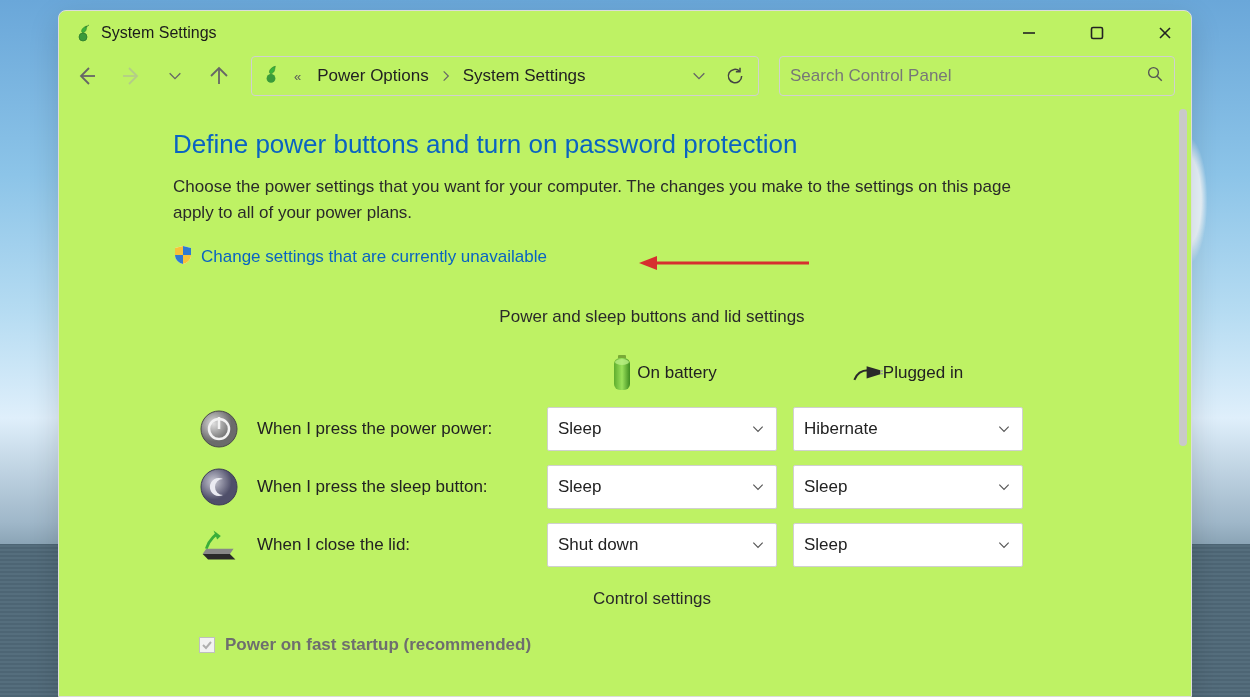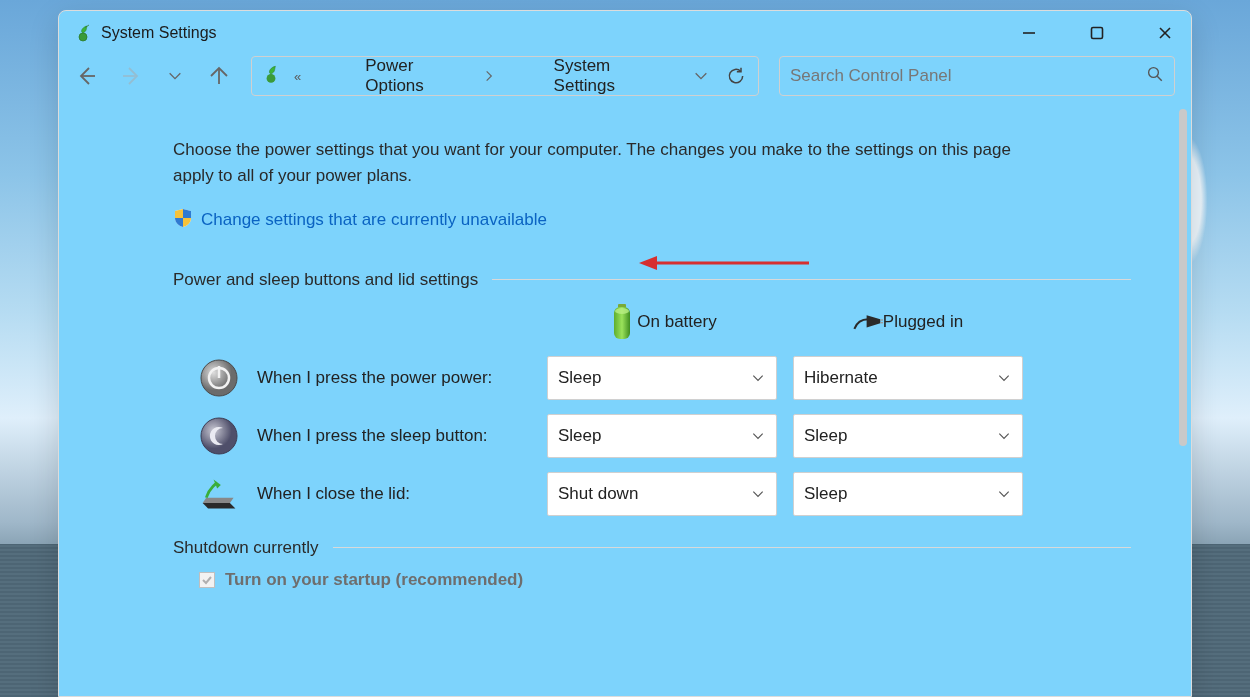--- a/index.html
+++ b/index.html
@@ -27,42 +27,42 @@
     position:absolute; left:0; right:0; bottom:0; height:22%;
     background:
       repeating-linear-gradient(0deg,#4d6574 0 2px,#556e7d 2px 4px),
       linear-gradient(to bottom,#7a94a4 0%, #3a5060 100%);
   }
 
   
   .window {
     position: absolute;
     left: 58px; top: 10px; right: 58px; bottom: 0;
-    background: #7dd3fc;
+    background: #bef264;
     border: 1px solid #dcdcdc;
     border-radius: 8px 8px 0 0;
     display: flex; flex-direction: column;
     box-shadow: 0 10px 30px rgba(0,0,0,.15);
   }
 
   
   .titlebar { height: 44px; display:flex; align-items:center; padding: 0 0 0 14px; }
   .app-icon svg { display:block; }
   .title-text { margin-left: 8px; font-size: 16px; color:#1b1b1b; }
   .win-controls { margin-left:auto; display:flex; align-items:center; padding-right:10px; gap:36px; }
   .win-btn { width:32px; height:32px; display:flex; align-items:center; justify-content:center; color:#2b2b2b; }
   .win-btn svg{ pointer-events:none; }
 
   
   .navrow { height:48px; display:flex; align-items:center; gap:20px; padding: 0 16px 6px 16px; }
   .nav-btn { width:24px; height:24px; display:flex; align-items:center; justify-content:center; color:#5f5f5f; }
   .nav-btn.disabled{ opacity:.5; }
   .addr { flex:1; display:flex; align-items:center; height:40px; border:1px solid #d0d0d0; border-radius:4px; padding:0 8px; gap:6px; }
   .addr .overflow{ color:#5a5a5a; font-size:13px; padding:0 6px;}
-  .addr .crumb{ font-size:17px; color:#222; padding:0 4px;margin-left:48px; }
+  .addr .crumb{ font-size:17px; color:#222; padding:0 4px; }
   .addr .crumbsep svg{display:block;}
   .addr .spacer{ flex:1; }
   .addr .addr-btn{ width:30px; height:30px; display:flex; align-items:center; justify-content:center; color:#444; }
   .search{ width:396px; height:40px; border:1px solid #d0d0d0; border-radius:4px; display:flex; align-items:center; padding:16px 10px; gap:10px; }
   .search input{ flex:1; border:none; outline:none; font-size:17px; color:#333; background:transparent; }
   .search input::placeholder{ color:#777; }
 
   
   .content-wrap{ position:relative; flex:1; overflow:hidden; }
   .scrollbar{ position:absolute; right:4px; top:6px; width:8px; height:calc(100% - 12px); background:transparent; }
@@ -72,21 +72,21 @@
 
   .h1{ color:#0a63c2; font-size:26px; font-weight:400; margin-bottom:14px; }
   .desc{ font-size:17px; color:#2a2a2a; line-height:1.55; max-width:860px; margin-bottom:18px;margin-top:8px; }
 
   .adminlink{ display:flex; align-items:center; gap:8px; margin-bottom:38px; }
   .adminlink a{ color:#0a63c2; text-decoration:none; font-size:17px; }
 
   .arrow-annot{ position:absolute; left:580px; top:152px; width:170px; height:16px; }
 
   .section{ margin-top:10px; }
-  .section-legend{ display:flex; align-items:center; gap:14px; margin-bottom:12px; }
+  .section-legend{ display:flex; align-items:center; gap:14px; margin-bottom:12px;flex-direction:column; }
   .section-legend .ltext{ font-size:17px; color:#2a2a2a; }
   .section-legend .rule{ flex:1; height:1px; background:#d9d9d9; }
 
   .headers{ display:grid; grid-template-columns: 358px 230px 230px; align-items:center; gap:16px; padding-left:0; margin-bottom:10px; }
   .hdr{ display:flex; align-items:center; justify-content:center; font-size:17px; color:#222;}
   .hdr.first{ }
   .hdr .icon{ width:30px; height:40px; display:flex; align-items:center; justify-content:center; }
 
   .row{ display:grid; grid-template-columns: 358px 230px 230px; align-items:center; gap:16px; margin: 14px 0; }
   .row .label{ display:flex; align-items:center; gap:18px; font-size:17px; color:#222; padding-left:26px;}
@@ -204,20 +204,21 @@
       </span>
     </div>
   </div>
 
   <div class="content-wrap">
     <div class="scrollbar">
         <div class="thumb"></div>
       </div>
 
     <div class="content">
+      <div class="h1">Define power buttons and turn on password protection</div>
       <div class="desc">Choose the power settings that you want for your computer. The changes you make to the settings on this page apply to all of your power plans.</div>
 
       <div class="adminlink">
         <span>
           <svg width="20" height="20" viewBox="0 0 20 20">
             <path d="M10 1 L18 3 V10 C18 15 14 18 10 19 C6 18 2 15 2 10 V3 Z" fill="#fff"></path>
             <path d="M10 1 L18 3 V10 L10 10 Z" fill="#2f7ad1"></path>
             <path d="M10 1 L2  3 V10 L10 10 Z" fill="#f5c23a"></path>
             <path d="M10 10 L18 10 C18 15 14 18 10 19 Z" fill="#f5c23a"></path>
             <path d="M10 10 L2  10 C2  15 6  18 10 19 Z" fill="#2f7ad1"></path>
@@ -364,28 +365,28 @@
                 <svg width="14" height="14" viewBox="0 0 24 24">
                   <path d="M4 8 L12 16 L20 8" fill="none" stroke="#555" stroke-width="2"></path>
                 </svg>
               </span>
           </div>
         </div>
       </div>
 
       <div class="section shutdown-section">
         <div class="section-legend">
-          <span class="ltext">Shutdown currently</span>
+          <span class="ltext">Control settings</span>
           <span class="rule"></span>
         </div>
         <div class="fast">
           <span class="chk">
             <svg width="12" height="12" viewBox="0 0 12 12">
                 <path d="M2 6 L5 9 L10 3" fill="none" stroke="#7a7a7a" stroke-width="2"></path>
               </svg>
           </span>
-          <span>Turn on your startup (recommended)</span>
+          <span>Power on fast startup (recommended)</span>
         </div>
       </div>
 
     </div>
   </div>
 </div>
 
 </body></html>

